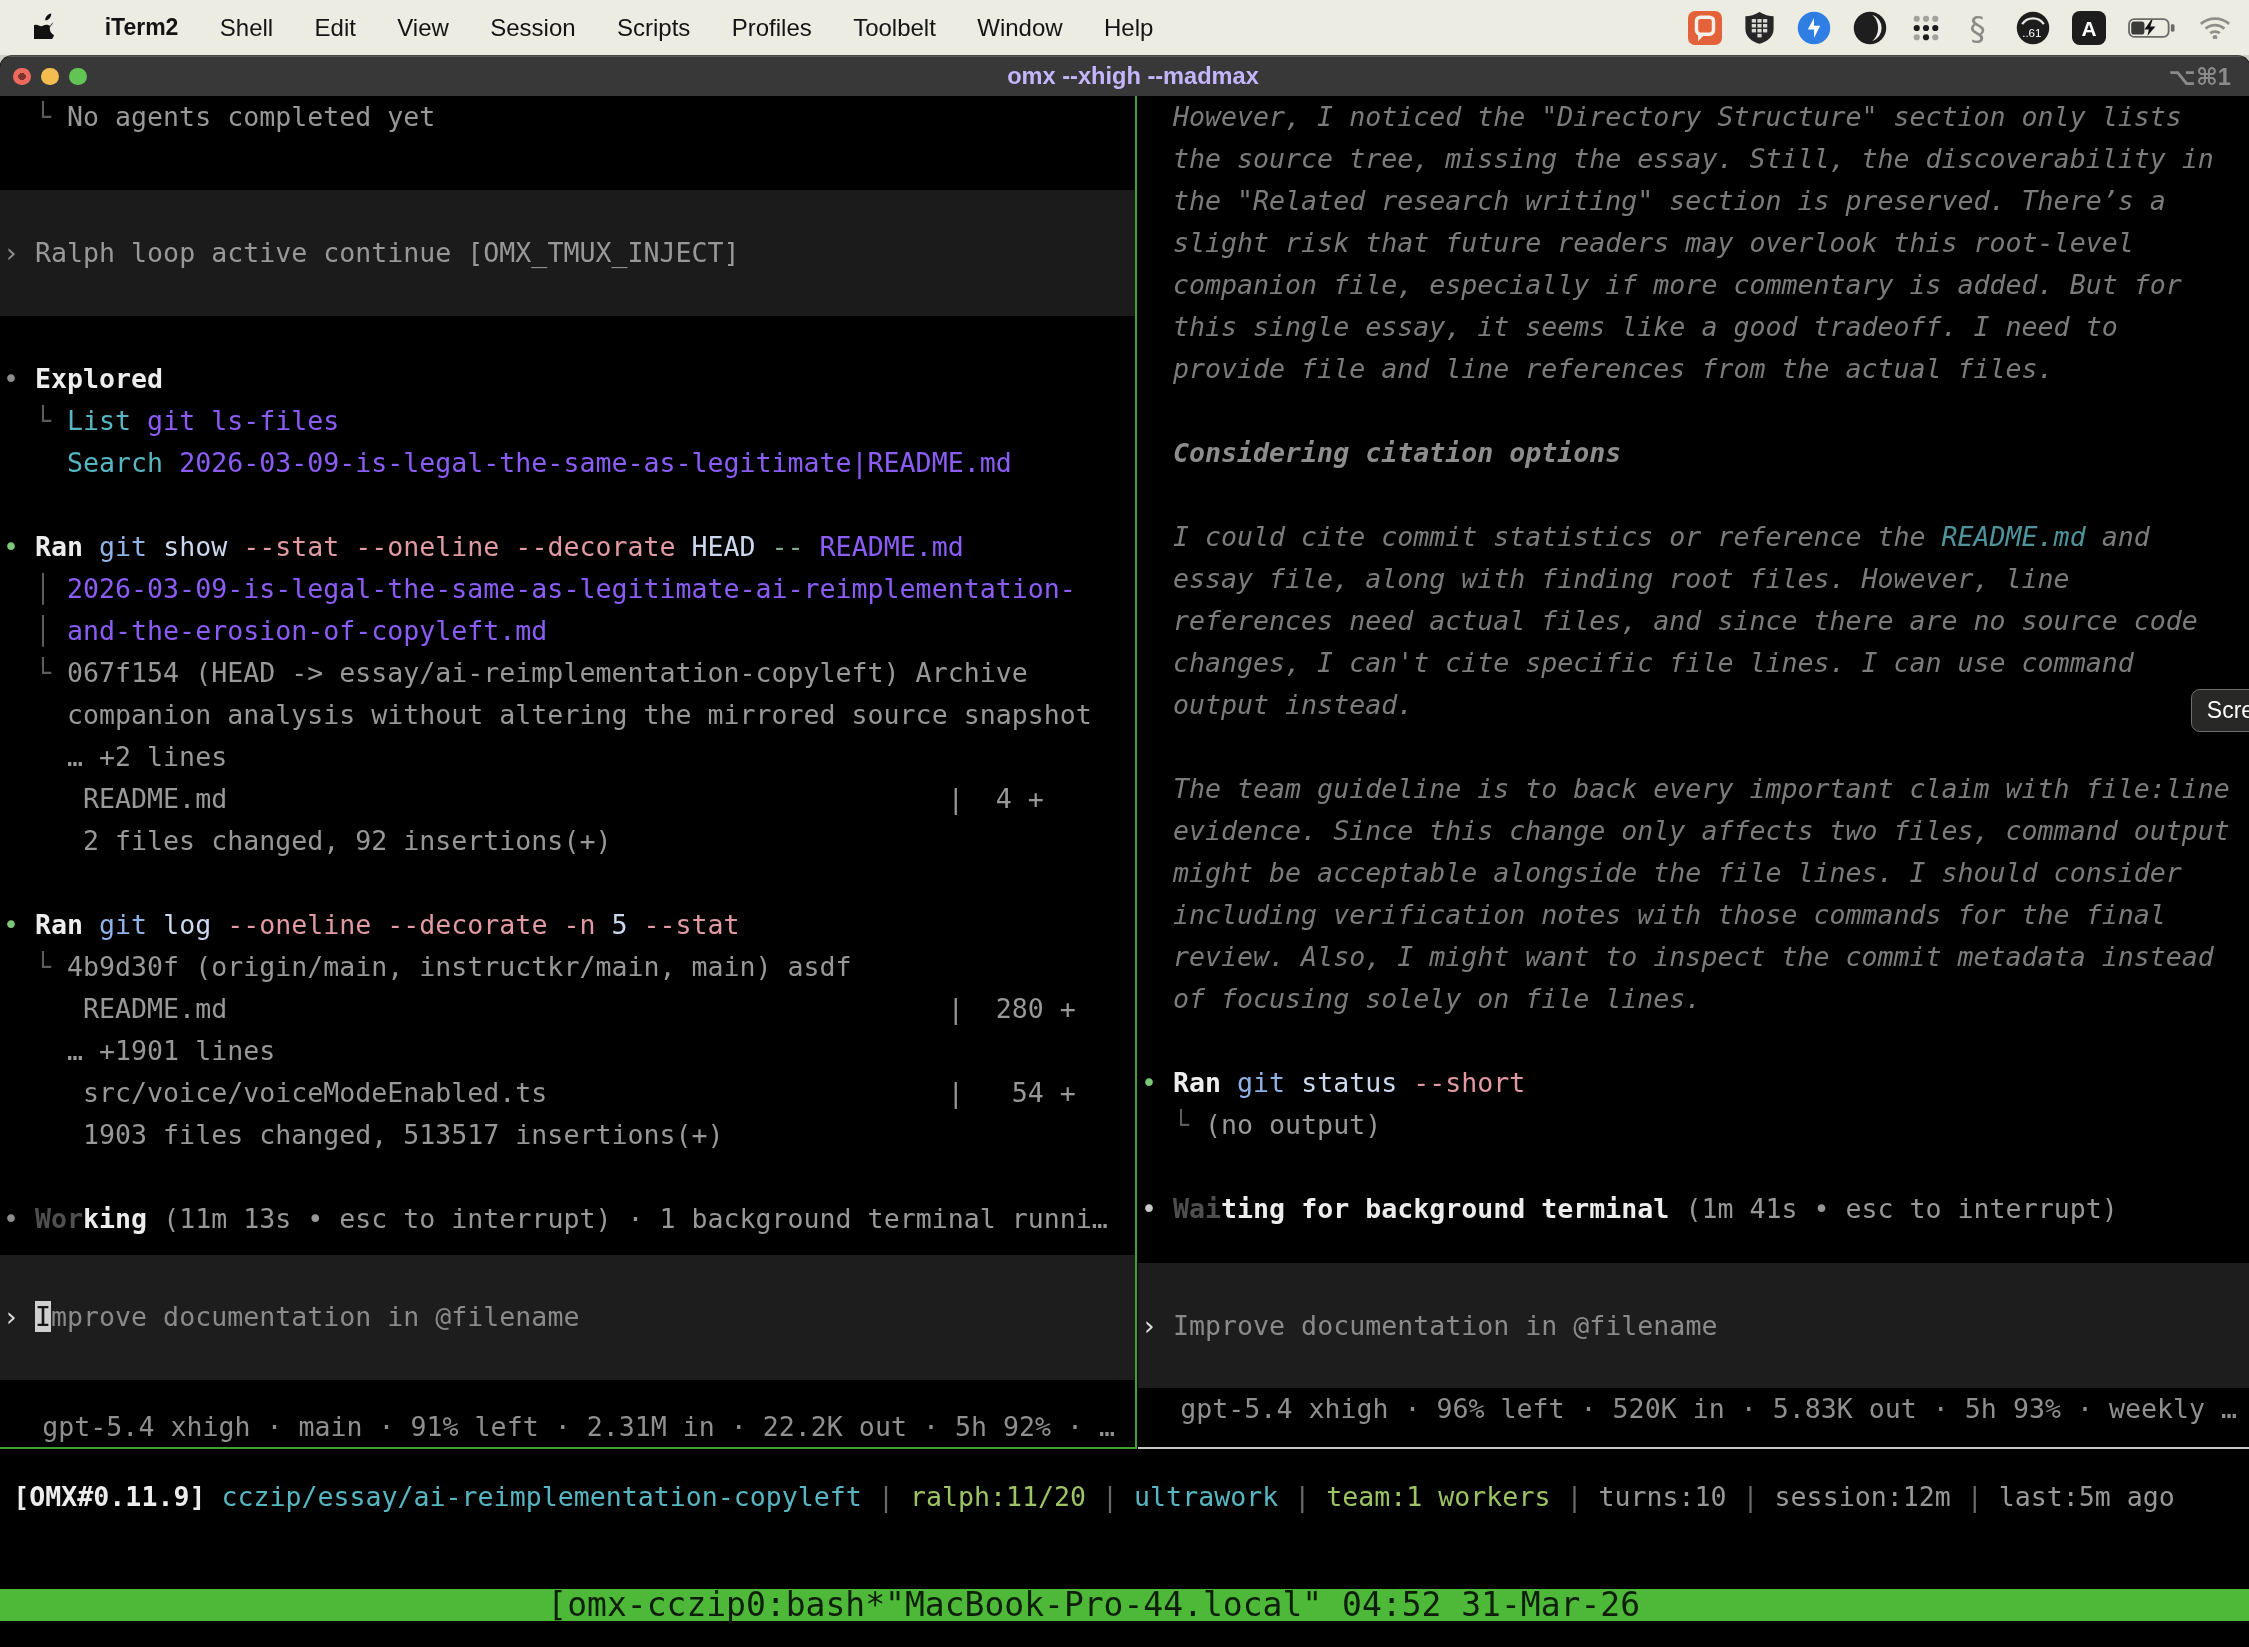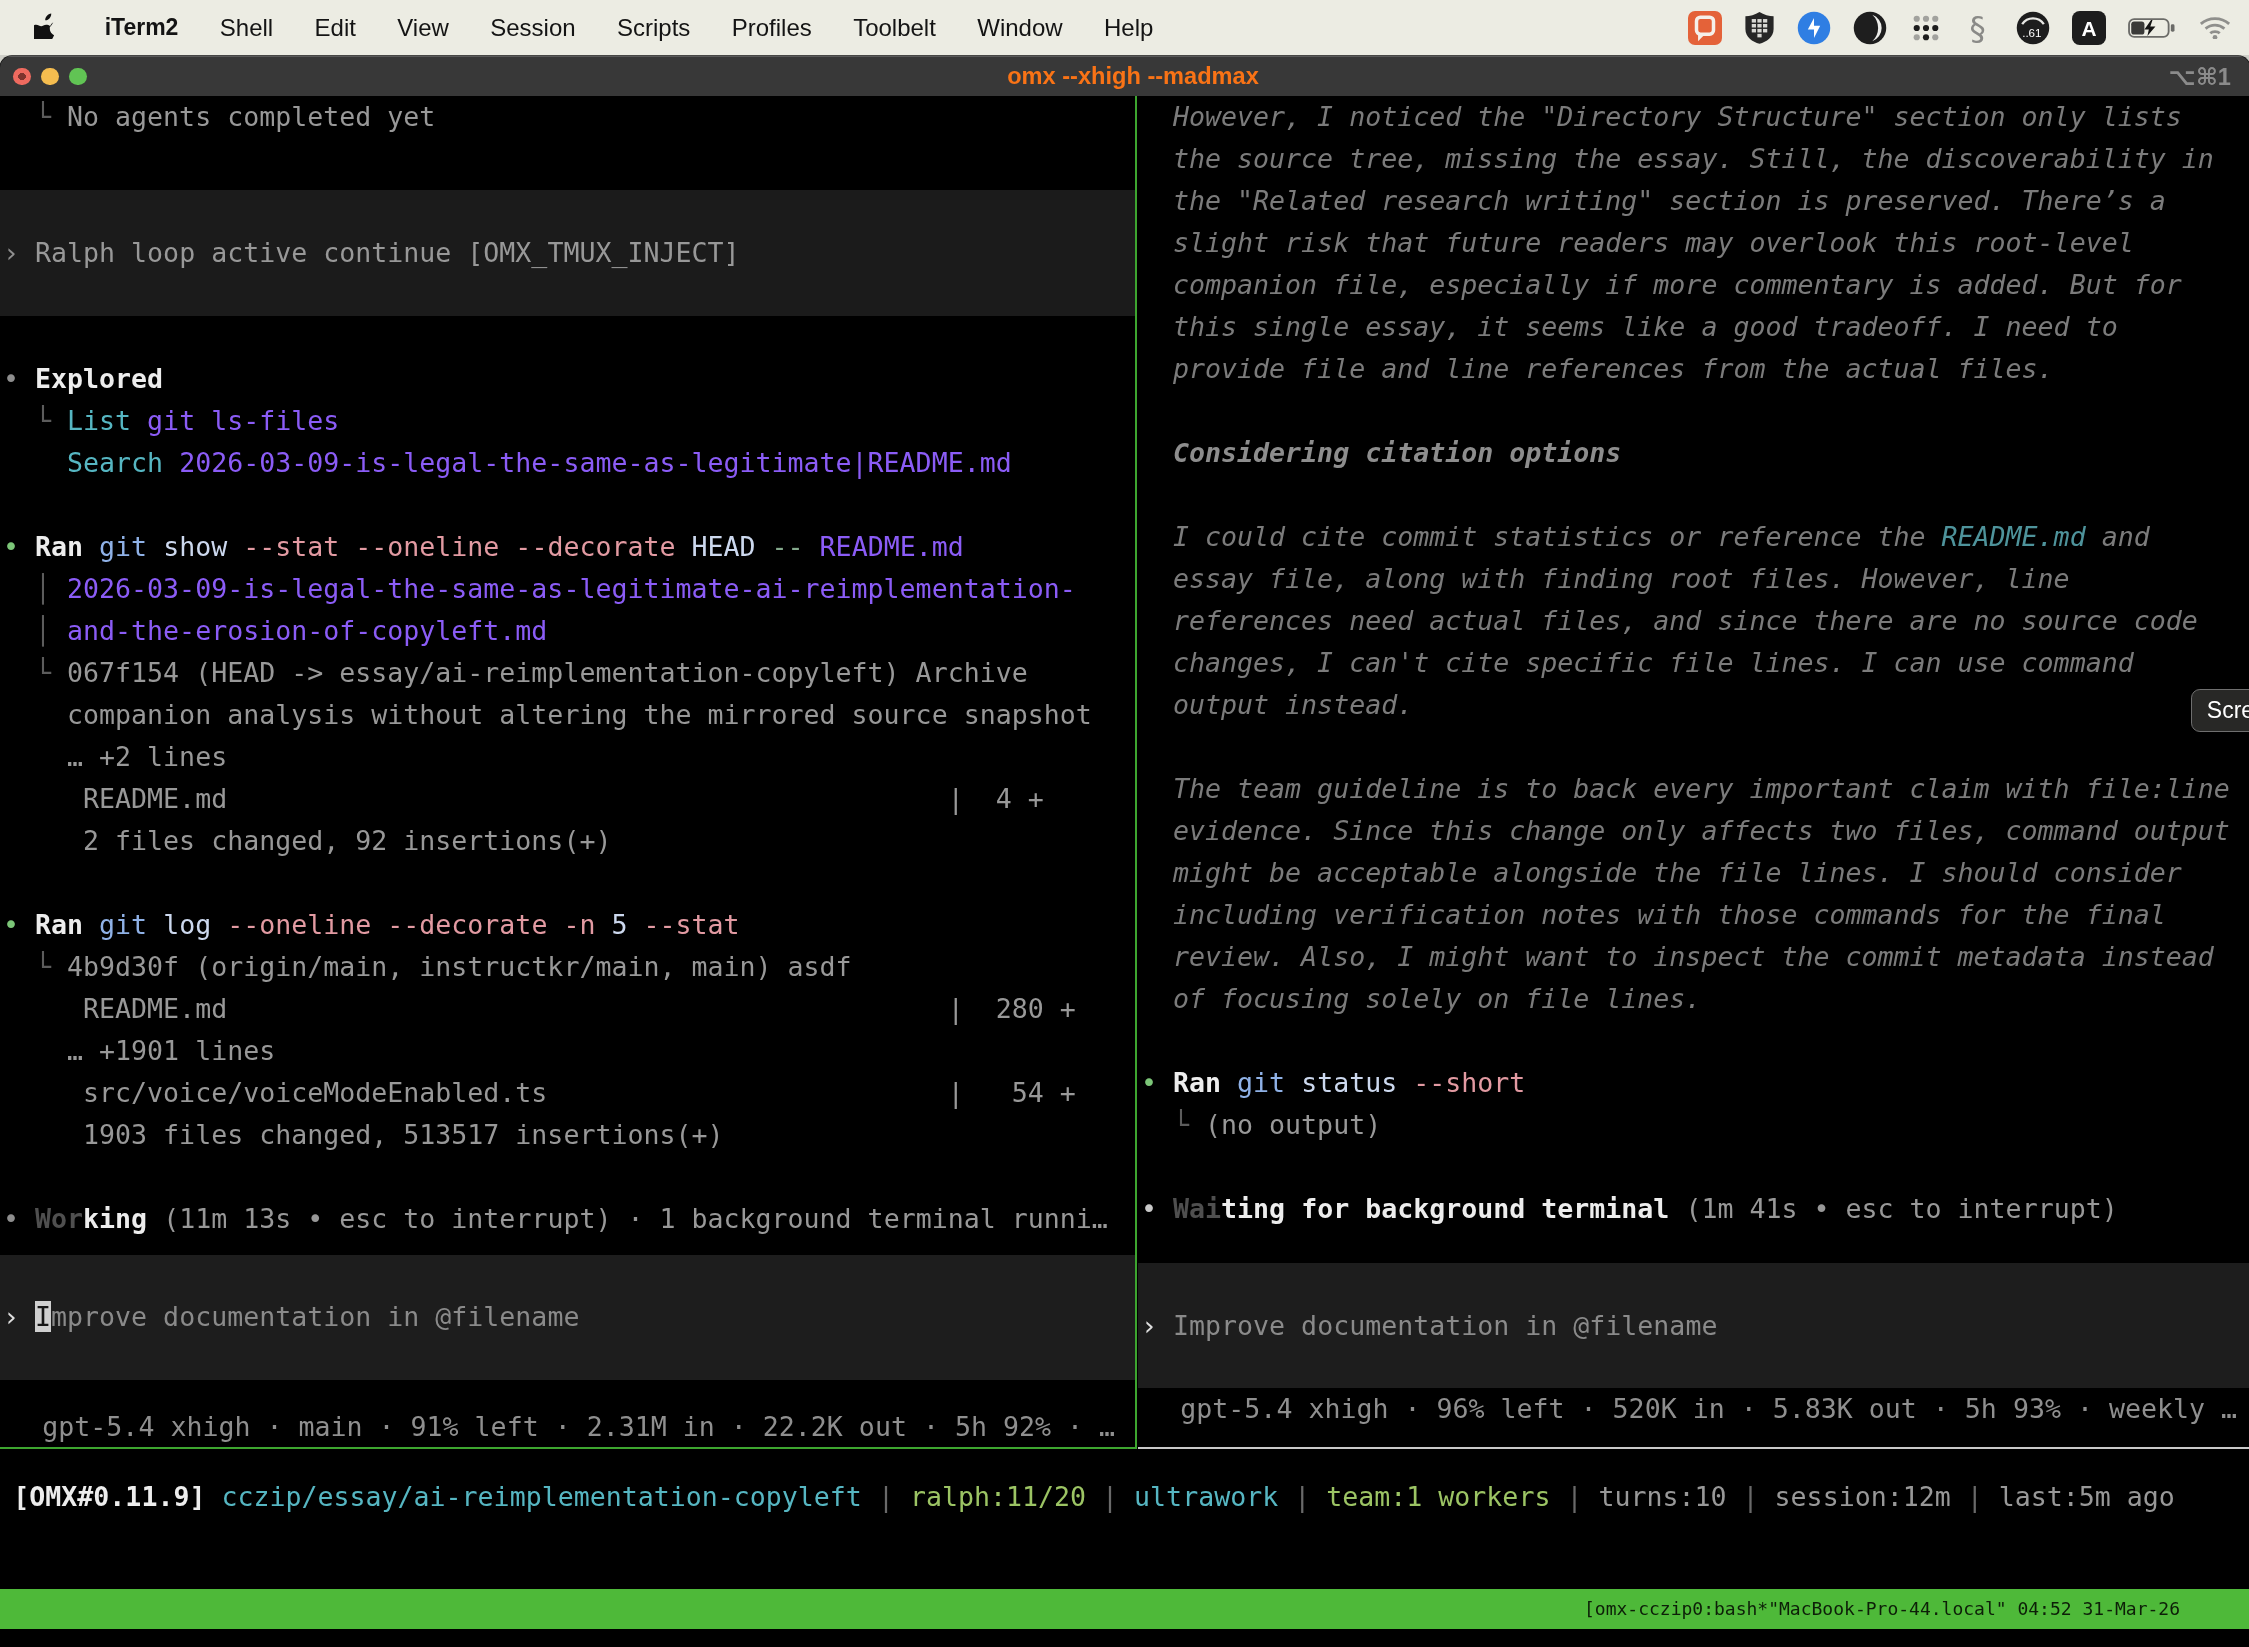--- a/index.html
+++ b/index.html
@@ -24,21 +24,21 @@
     background:#000; border-radius:11.8px 11.8px 0 0; overflow:hidden; z-index:10;
     box-shadow:0 0 0 0.7px #1a1a1a; }
   .titlebar { position:relative; height:40px; background:#383838; border-top:0.7px solid #5a5a5a;
     display:flex; align-items:center; }
   .lights { display:flex; gap:10.3px; padding-left:13.3px; }
   .light { width:17.7px; height:17.7px; border-radius:50%; }
   .light.red { background:radial-gradient(circle at 50% 50%, #7e342e 0 3.7px, #ee6a5f 3.7px); }
   .light.yellow { background:#f5bd4f; }
   .light.green { background:#61c454; }
   .win-title { position:absolute; left:16px; right:0; text-align:center; font-size:23.6px;
-    font-weight:600; color:#f97316; pointer-events:none; }
+    font-weight:600; color:#c4b5fd; pointer-events:none; }
   .win-shortcut { position:absolute; right:19px; font-size:23.6px; font-weight:600; color:#8b8b8b; }
 
   
   .term { position:absolute; top:40px; left:0; right:0; bottom:0; background:#000;
     font-family:"DejaVu Sans Mono",monospace; font-size:26.6px; line-height:42px; }
   .pane { position:absolute; top:0; height:1353px; overflow:hidden; border-bottom:2.2px solid; }
   .pane-left  { left:0; width:1135px; border-bottom-color:#3da52f; }
   .pane-right { left:1138px; width:1112px; border-bottom-color:#c9c9c9; }
   .vdivider { position:absolute; top:0; left:1135px; width:2.2px; height:1353px; background:#3da52f; }
 
@@ -78,23 +78,23 @@
   .overlay-scre { position:absolute; top:593px; left:2191px; width:96px; height:43px;
     background:#282826; border:1.5px solid #6f6f6f; border-radius:8.9px; color:#fff;
     font-family:"Liberation Sans",sans-serif; font-size:23px; line-height:40px;
     padding-left:14.8px; z-index:5; }
 
   
   .omx-bar { position:absolute; top:1380px; left:0; width:2250px; height:42px;
     white-space:pre; padding-left:10.3px; }
 
   
-  .tmux { position:absolute; top:1493px; left:0; width:2250px; height:40px;
-    background:#4eb939; color:#0d1f08; display:flex; justify-content:flex-end;
-    align-items:center; padding:0 70px 0 7.4px; font-size:18px; }
+  .tmux { position:absolute; top:1493px; left:0; width:2250px; height:32px;
+    background:#4eb939; color:#0d1f08; display:flex; justify-content:center;
+    align-items:center; padding:0 70px 0 7.4px; font-size:33px; }
 </style>
 </head>
 <body>
 
 <div class="menubar">
   <div class="apple-wrap">
     <span>
       <svg width="22" height="26.6" viewBox="0 0 170 200">
           <path fill="#111" d="M150 69c-1 1-28 16-28 48 0 37 32 50 33 50 0 1-5 18-17 35-10 15-21 30-38 30-16 0-21-10-40-10-18 0-25 10-40 10-16 0-28-16-39-31-14-21-20-61-4-89 8-14 23-23 39-23 17 0 27 11 40 11 12 0 20-11 39-11 7 0 23 1 32 15zM121 37c8-9 13-22 12-35-12 1-26 8-34 18-8 9-14 22-12 34 13 1 26-7 34-17z"></path>
         </svg>

